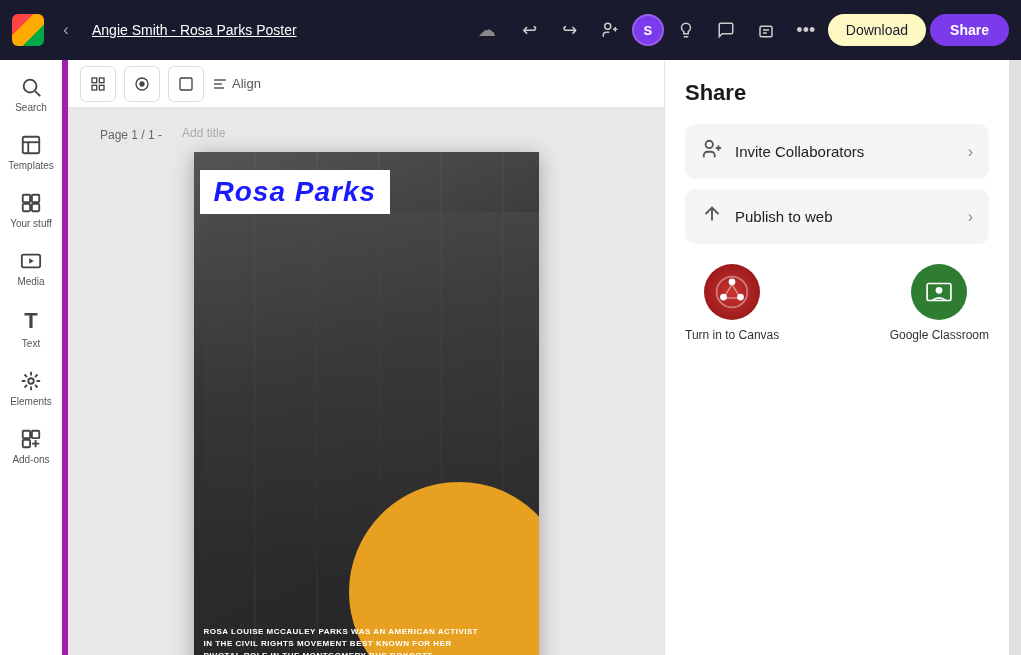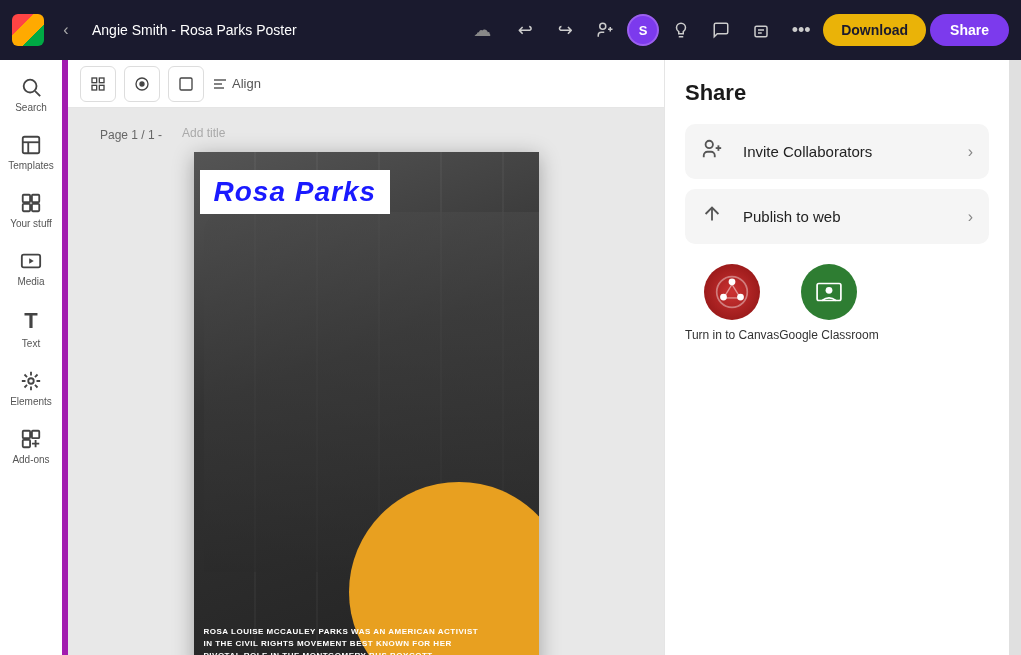--- a/index.html
+++ b/index.html
@@ -31,20 +31,21 @@
       font-size: 16px;
       cursor: pointer;
       display: flex; align-items: center; justify-content: center;
       border-radius: 4px;
     }
     .topbar-title {
       color: #fff;
       font-size: 14px;
       margin-left: 4px;
       flex: 1;
+      text-decoration: underline;
     }
     .topbar-cloud {
       color: #888;
       font-size: 18px;
       margin-right: 8px;
     }
     .topbar-center-actions {
       display: flex;
       align-items: center;
       gap: 4px;
@@ -62,27 +63,27 @@
     }
     .topbar-avatar {
       width: 32px; height: 32px;
       border-radius: 50%;
       background: #7c3aed;
       display: flex; align-items: center; justify-content: center;
       color: #fff; font-size: 13px; font-weight: 600;
       border: 2px solid #9c60f0;
     }
     .topbar-download-btn {
-      background: #eab308;
+      background: #fef9c3;
       color: #1a1a2e;
       border: none;
       border-radius: 20px;
       padding: 8px 18px;
       font-size: 14px;
-      font-weight: 700;
+      font-weight: 400;
       cursor: pointer;
     }
     .topbar-share-btn {
       background: #7c3aed;
       color: #fff;
       border: none;
       border-radius: 20px;
       padding: 8px 20px;
       font-size: 14px;
       font-weight: 600;
@@ -252,38 +253,39 @@
       justify-content: space-between;
       padding: 14px 16px;
       border-radius: 10px;
       background: #f5f5f5;
       margin-bottom: 10px;
       cursor: pointer;
     }
     .share-option-left {
       display: flex;
       align-items: center;
-      gap: 20px;
+      gap: 12px;
     }
     .share-option-icon {
       font-size: 20px;
       color: #555;
     }
     .share-option-label {
       font-size: 15px;
       color: #222;
       font-weight: 500;
     }
     .share-option-arrow {
       color: #888;
       font-size: 16px;
     }
     .share-apps {
       display: flex;
       margin-top: 20px;
+      justify-content: space-between;
     }
     .share-app {
       display: flex;
       flex-direction: column;
       align-items: center;
       gap: 8px;
       cursor: pointer;
     }
     .share-app-icon {
       width: 56px; height: 56px;

